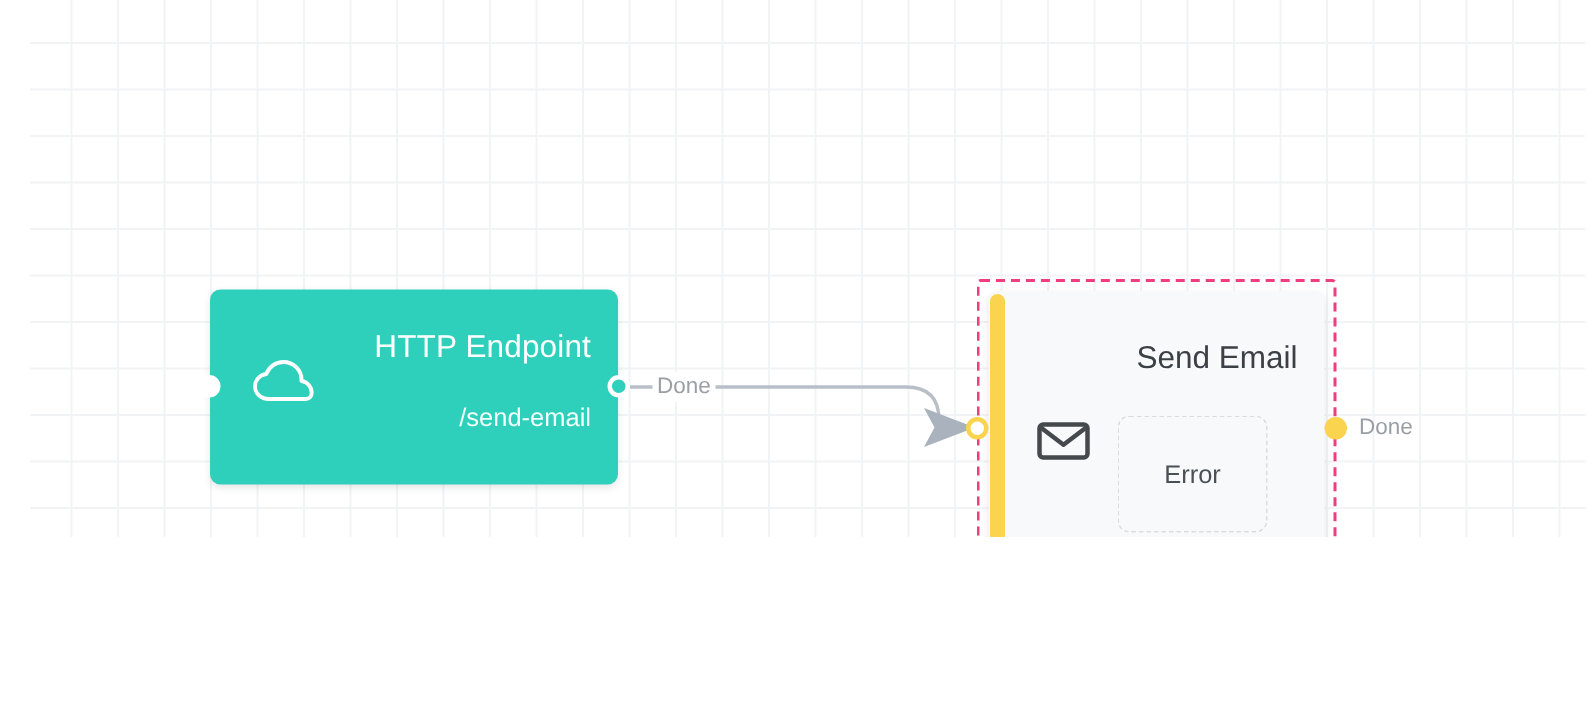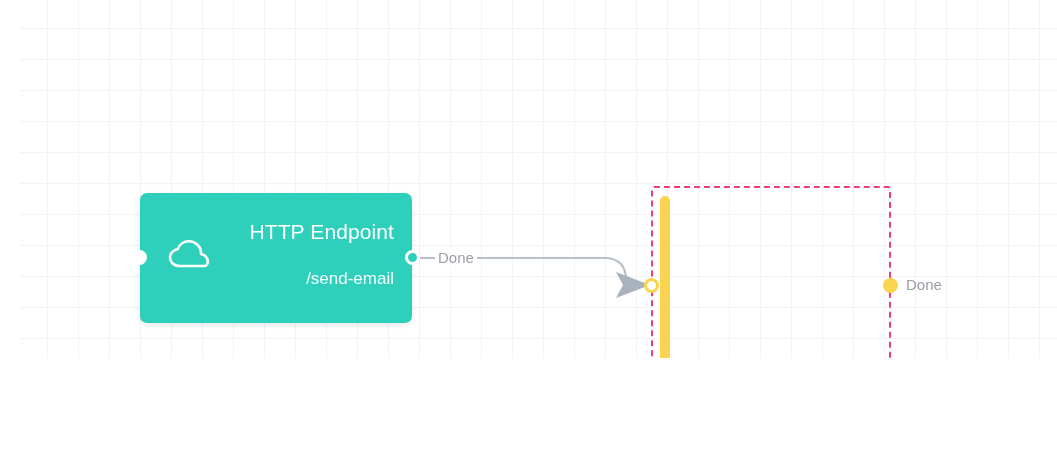--- a/index.html
+++ b/index.html
@@ -251,20 +251,33 @@
     <div class="title">HTTP Endpoint</div>
     <div class="subtitle">/send-email</div>
   </div>
 
   <div class="edge-label-done-1">Done</div>
 
   <div class="node-email-wrap">
 
     <div class="selection-ring"></div>
 
+    <div class="node-email-card">
+
+      <div class="title">Send Email</div>
+
+      <svg class="mail-icon" viewBox="0 0 36 28">
+        <rect x="2" y="3" width="32" height="22" rx="2.5" ry="2.5" fill="none" stroke="#45494e" stroke-width="3"></rect>
+        <path d="M3.5 5.5 L18 16.5 L32.5 5.5" fill="none" stroke="#45494e" stroke-width="3" stroke-linejoin="round" stroke-linecap="round"></path>
+      </svg>
+
+      <div class="error-slot">
+        <div class="slot-label">Error</div>
+      </div>
+    </div>
 
     <div class="accent-bar"></div>
 
     <div class="port-in-email"></div>
     <div class="port-out-email"></div>
   </div>
 
   <div class="edge-label-done-2">Done</div>
 
 </div>

